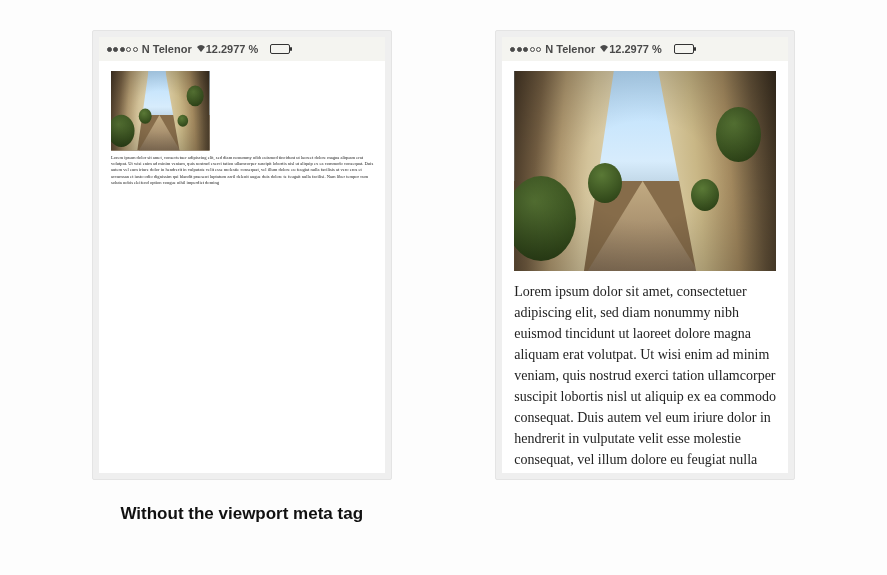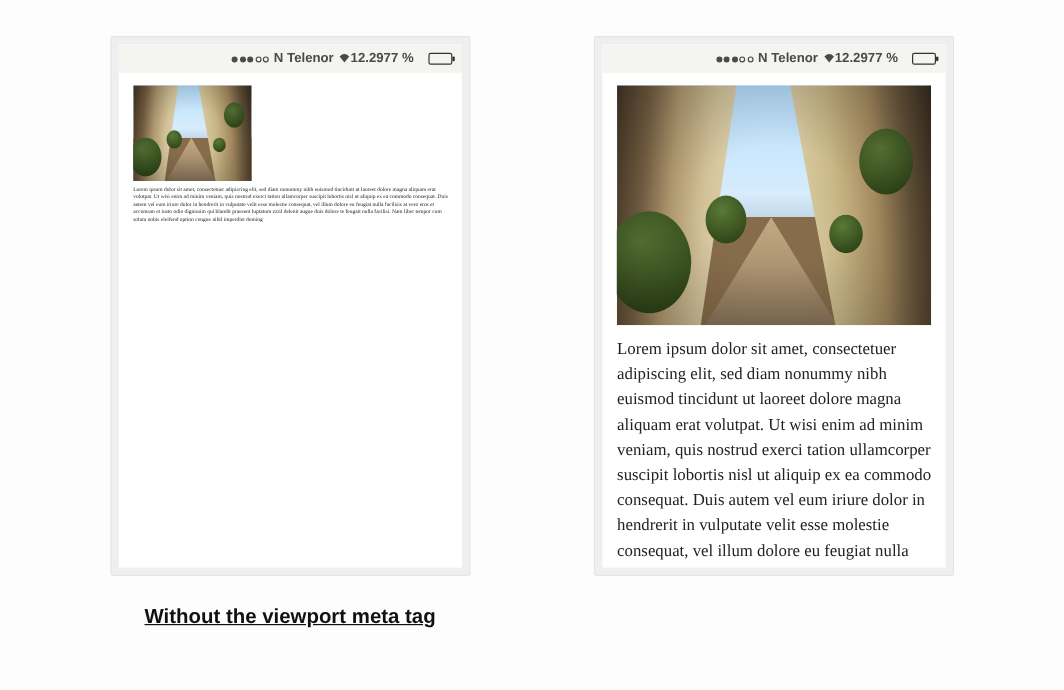--- a/index.html
+++ b/index.html
@@ -34,21 +34,21 @@
     background: #fff;
     display: flex;
     flex-direction: column;
     overflow: hidden;
   }
   .status-bar {
     height: 24px;
     background: #f4f4f0;
     display: flex;
     align-items: center;
-    justify-content: flex-end;
+    justify-content: flex-start;
     padding: 0 8px;
     font-size: 11px;
     color: #4a4a4a;
     font-weight: bold;
     font-family: Helvetica, Arial, sans-serif;
   }
   .status-left { display: flex; align-items: center; gap: 4px; }
   .status-right { display: flex; align-items: center; gap: 12px; }
   .signal-dots {
     display: flex; gap: 1.5px; align-items: center;
@@ -127,21 +127,20 @@
     background: radial-gradient(ellipse at 50% 50%, transparent 35%, rgba(0,0,0,0.25) 100%);
   }
 
   .body-text { font-size: 14px; line-height: 1.5; }
   .scaled .body-text { font-size: 12px; line-height: 1.35; }
 
   .caption {
     margin-top: 24px;
     font-family: Arial, Helvetica, sans-serif;
     font-weight: bold;
-    text-decoration: underline;
     font-size: 17px;
     color: #111;
     text-align: center;
   }
 </style>
 </head>
 <body>
 
 <div class="col">
   <div class="phone-frame">

